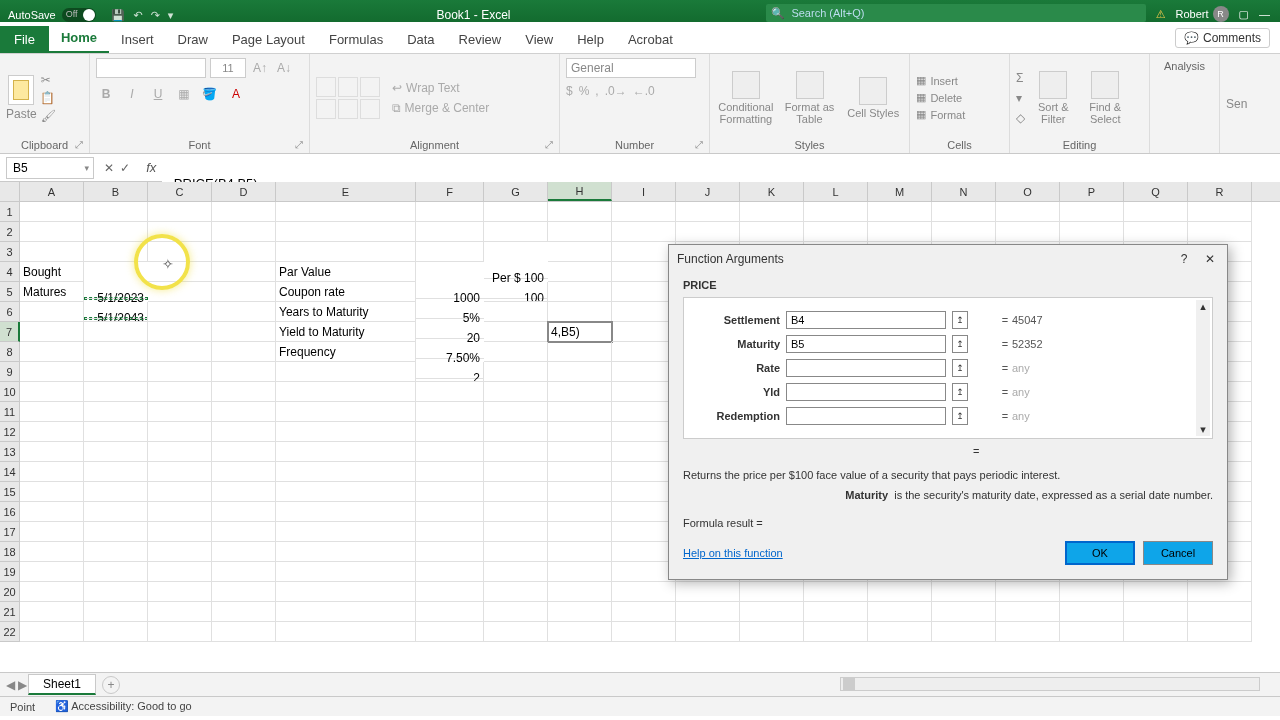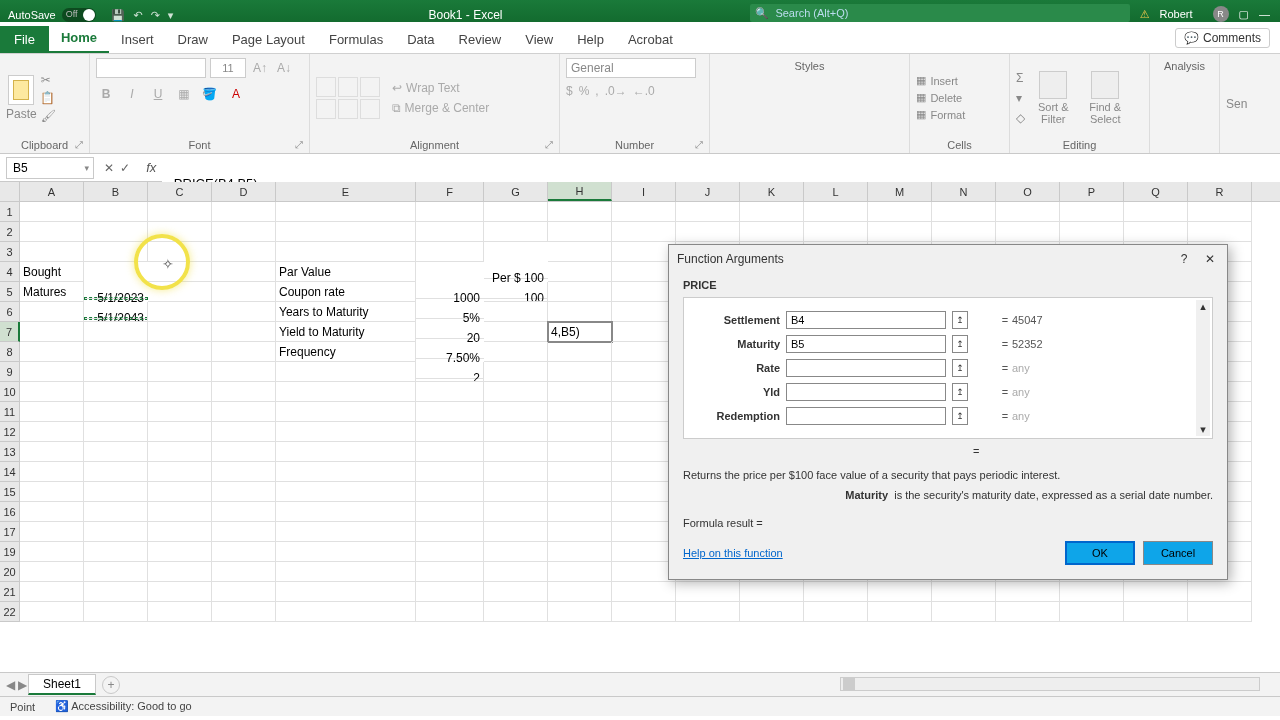--- a/index.html
+++ b/index.html
@@ -8,21 +8,21 @@
 
 .titlebar { height: 22px; background: linear-gradient(#1a7a3a, #136b2f); display: flex; align-items: flex-end; color: #fff; font-size: 11px; }
 .autosave { display: flex; align-items: center; gap: 6px; padding: 0 8px; }
 .autosave-toggle { width: 34px; height: 14px; border-radius: 7px; background: #0d4a1f; position: relative; }
 .autosave-knob { width: 12px; height: 12px; background: #fff; border-radius: 50%; position: absolute; right: 1px; top: 1px; }
 .autosave-off { position: absolute; left: 4px; top: 1px; font-size: 9px; color: #bbb; }
 .qat { display: flex; gap: 8px; padding: 0 8px; opacity: 0.8; }
 .title { flex: 1; text-align: center; font-size: 12px; }
 .searchbox { width: 380px; height: 18px; background: #2a8a4a; border-radius: 2px; display: flex; align-items: center; padding: 0 6px; gap: 6px; color: #bde; }
 .titlebar-right { display: flex; align-items: center; gap: 10px; padding: 0 10px; }
-.user-badge { display: flex; align-items: center; gap: 20px; }
+.user-badge { display: flex; align-items: center; gap: 4px; }
 .avatar-circle { width: 16px; height: 16px; border-radius: 50%; background: #888; display: flex; align-items: center; justify-content: center; font-size: 9px; color: #fff; }
 
 
 .tabs { height: 32px; background: #fff; display: flex; align-items: flex-end; border-bottom: 1px solid #d0d0d0; position: relative; }
 .tab-file { background: #1a7a3a; color: #fff; padding: 6px 14px; font-size: 13px; }
 .tab { padding: 6px 12px; font-size: 13px; color: #444; cursor: pointer; }
 .tab.active { color: #1a7a3a; border-bottom: 2px solid #1a7a3a; font-weight: 600; }
 .tabs-right { position: absolute; right: 10px; top: 6px; display: flex; align-items: center; gap: 6px; color: #333; }
 .comments-btn { display: flex; align-items: center; gap: 4px; border: 1px solid #ccc; padding: 2px 8px; border-radius: 3px; font-size: 12px; }
 
@@ -245,20 +245,34 @@
         <span>$</span>
         <span>%</span>
         <span>,</span>
         <span>.0→</span>
         <span>←.0</span>
       </div>
     </div>
     <div class="ribbon-group-label"><span>Number</span><span class="launcher">⤢</span></div>
   </div>
   <div class="ribbon-group" style="width:200px">
+    <div class="rg-content">
+      <div class="big-btn">
+          <div class="big-btn-icon"></div>
+          <span>Conditional Formatting</span>
+        </div>
+      <div class="big-btn">
+          <div class="big-btn-icon"></div>
+          <span>Format as Table</span>
+        </div>
+      <div class="big-btn">
+          <div class="big-btn-icon"></div>
+          <span>Cell Styles</span>
+        </div>
+    </div>
     <div class="ribbon-group-label"><span>Styles</span></div>
   </div>
   <div class="ribbon-group" style="width:100px">
     <div class="rg-content">
         <div class="cells-col">
       <div class="cells-row">
             <span>▦</span>
             <span>Insert</span>
           </div>
       <div class="cells-row">
@@ -688,20 +702,41 @@
         <div class="cell w-k"></div>
         <div class="cell w-l"></div>
         <div class="cell w-m"></div>
         <div class="cell w-n"></div>
         <div class="cell w-o"></div>
         <div class="cell w-p"></div>
         <div class="cell w-q"></div>
         <div class="cell w-r"></div>
       </div>
       <div class="row">
+        <div class="rh">18</div>
+        <div class="cell w-a"></div>
+        <div class="cell w-b"></div>
+        <div class="cell w-c"></div>
+        <div class="cell w-d"></div>
+        <div class="cell w-e"></div>
+        <div class="cell w-f"></div>
+        <div class="cell w-g"></div>
+        <div class="cell w-h"></div>
+        <div class="cell w-i"></div>
+        <div class="cell w-j"></div>
+        <div class="cell w-k"></div>
+        <div class="cell w-l"></div>
+        <div class="cell w-m"></div>
+        <div class="cell w-n"></div>
+        <div class="cell w-o"></div>
+        <div class="cell w-p"></div>
+        <div class="cell w-q"></div>
+        <div class="cell w-r"></div>
+      </div>
+      <div class="row">
         <div class="rh">19</div>
         <div class="cell w-a"></div>
         <div class="cell w-b"></div>
         <div class="cell w-c"></div>
         <div class="cell w-d"></div>
         <div class="cell w-e"></div>
         <div class="cell w-f"></div>
         <div class="cell w-g"></div>
         <div class="cell w-h"></div>
         <div class="cell w-i"></div>

